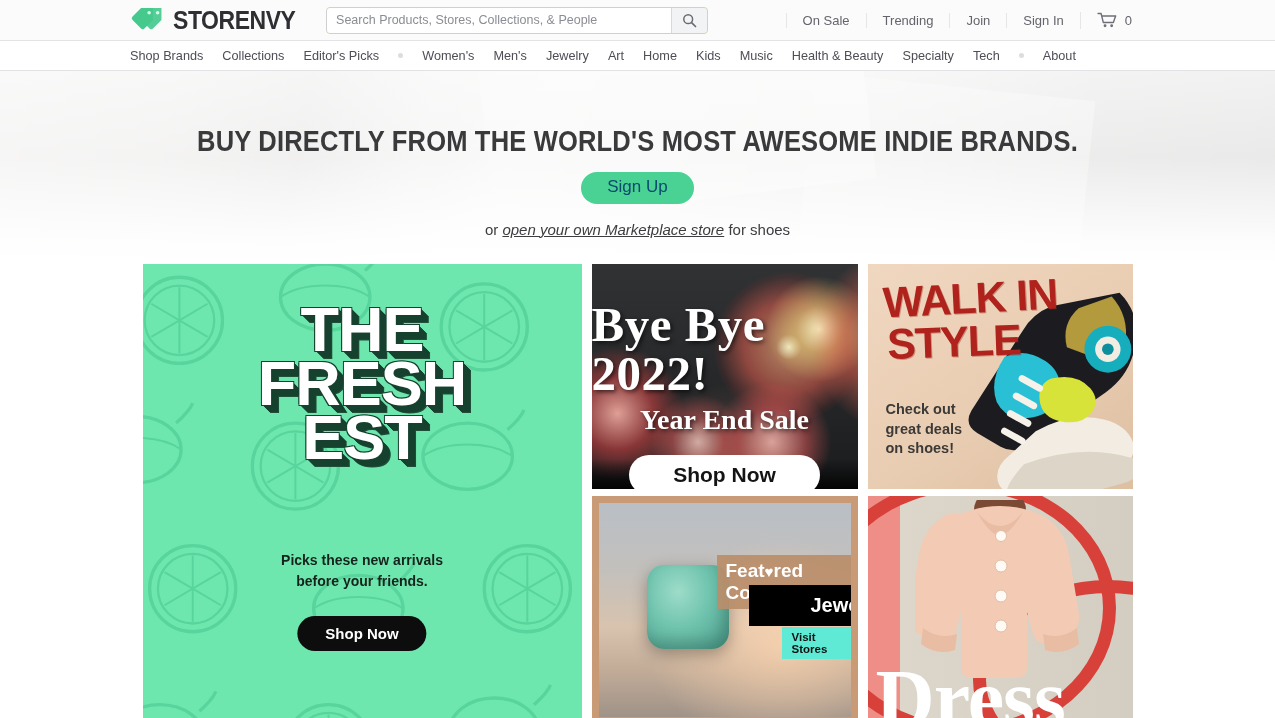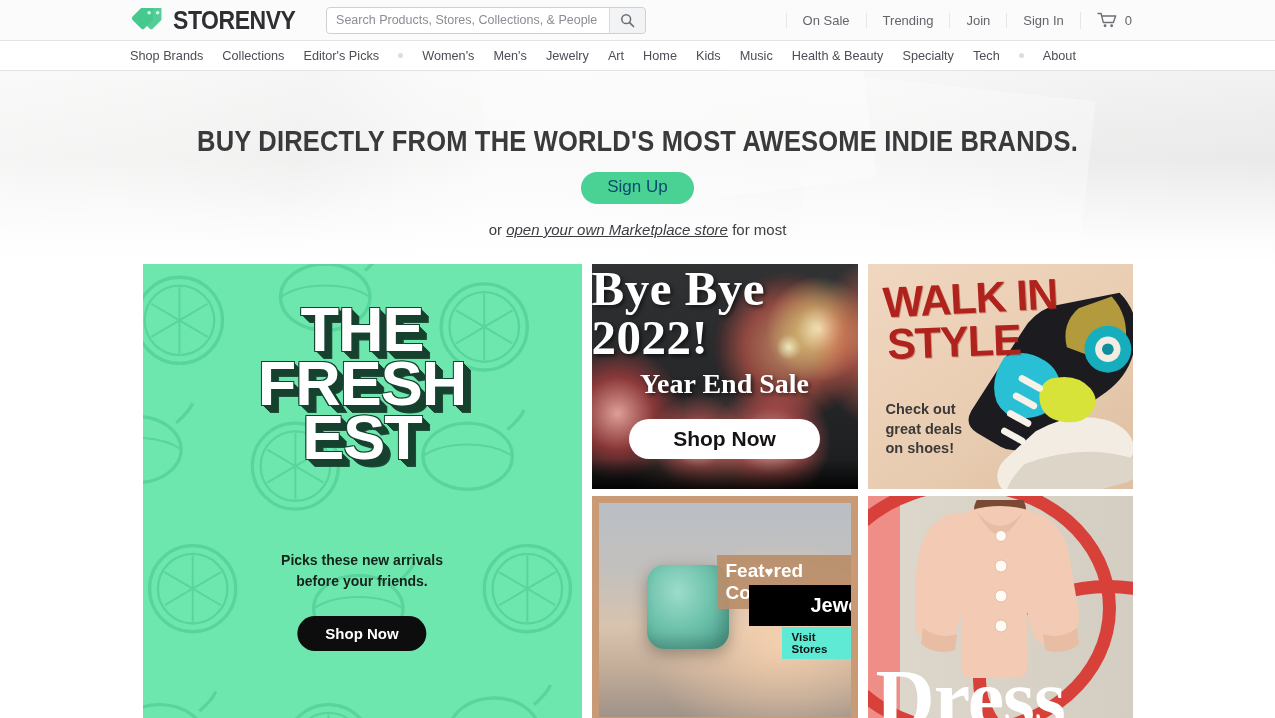--- a/index.html
+++ b/index.html
@@ -32,21 +32,21 @@
     font-family: "Liberation Sans Narrow", "Liberation Sans", sans-serif;
     font-weight: bold;
     font-size: 25px;
     letter-spacing: -0.5px;
     color: #2f2f33;
     transform: scaleX(0.92);
     transform-origin: left center;
   }
   .search-wrap {
     margin-left: 20px;
-    width: 320px; height: 27px;
+    width: 382px; height: 27px;
     display: flex;
     border: 1px solid #cfd0d4;
     border-radius: 4px;
     background: #bef264;
     overflow: hidden;
   }
   .search-input {
     flex: 1;
     border: none; outline: none;
     font-size: 12.5px;
@@ -215,20 +215,21 @@
     background: radial-gradient(circle, rgba(255,190,180,.8) 0%, rgba(226,90,90,.5) 40%, rgba(0,0,0,0) 70%);}
   .b7 { width: 96px; height: 96px; left: 58px; top: 130px;
     background: radial-gradient(circle, rgba(255,210,200,.75) 0%, rgba(220,90,90,.45) 38%, rgba(0,0,0,0) 70%);}
   .fw-ground {
     position: absolute; left:0; right:0; bottom:0; height: 30px;
     background: linear-gradient(to bottom, rgba(0,0,0,0), rgba(0,0,0,.85));
   }
   .fw-content {
     position: absolute; inset: 0;
     display: flex; flex-direction: column; align-items: center;
+    padding-top: 36px;
   }
   .fw-title {
     font-family: "Liberation Serif", serif;
     font-weight: bold;
     font-size: 49px;
     color: #ffffff;
     line-height: 1;
     text-shadow: 2px 2px 4px rgba(0,0,0,.6);
     letter-spacing: 0.5px;
   }
@@ -444,21 +445,21 @@
   <a class="nav-item" href="#">About</a>
 </nav>
 
 <section class="hero">
   <div class="hero-bg"></div>
   <div class="hero-fade"></div>
   <div class="hero-inner">
     <h1 class="hero-title">Buy directly from the world's most awesome indie brands.</h1>
     <button class="signup-btn">Sign Up</button>
     <div class="hero-sub">
-      <span>or </span><a href="#">open your own Marketplace store</a><span> for most</span>
+      <span>or </span><a href="#">open your own Marketplace store</a><span> for shoes</span>
     </div>
   </div>
 </section>
 
 <div class="grid">
 
   <a class="card card-fireworks" href="#">
     <div class="fw-sky"></div>
     <div class="burst b4"></div>
     <div class="burst b1"></div>

